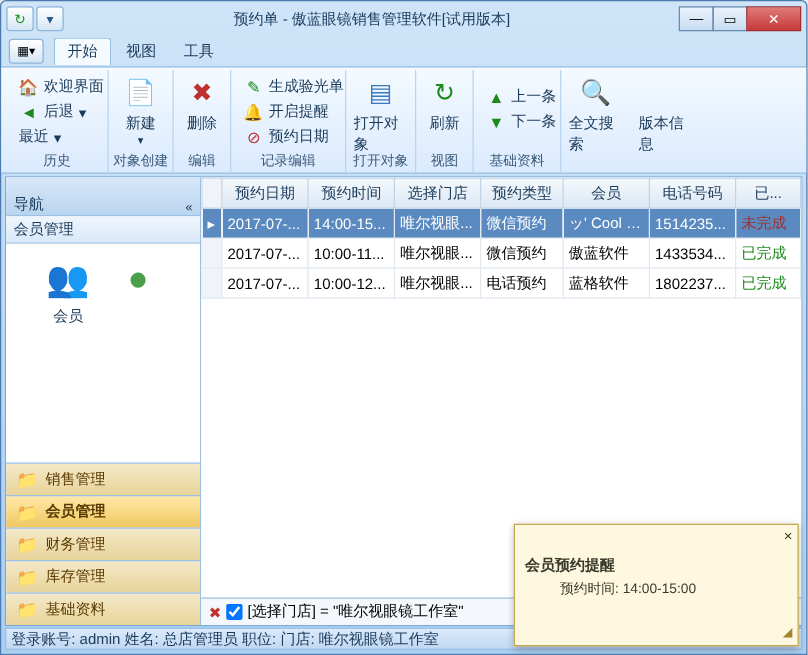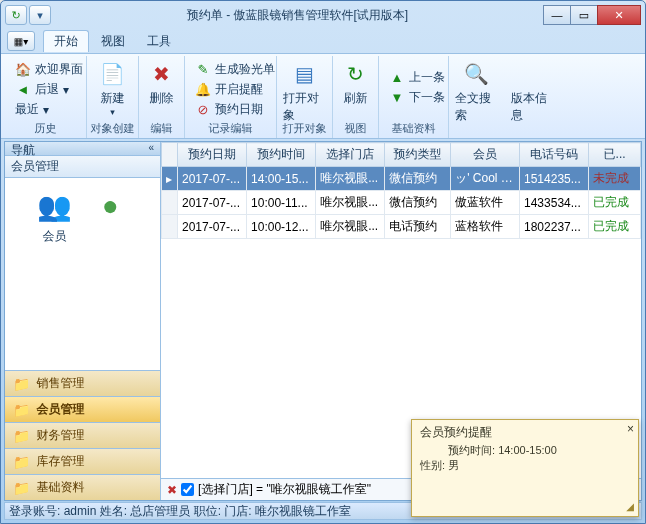--- a/index.html
+++ b/index.html
@@ -25,21 +25,21 @@
 .rgroup .grplabel { font-size: 11px; color: #3a5a7a; text-align: center; position:absolute; bottom:2px; left:0; right:0; }
 .rgroup .body { flex:1; display:flex; align-items:flex-start; gap:4px; }
 .rbig { display: flex; flex-direction: column; align-items: center; width: 44px; padding-top: 2px; font-size: 12px; color: #1a3a5a; cursor: pointer; }
 .rbig .ico { width: 28px; height: 28px; margin-bottom: 2px; display:flex; align-items:center; justify-content:center; font-size:20px; }
 .rlist { display:flex; flex-direction:column; gap:1px; padding-top:2px; }
 .rsm { display:flex; align-items:center; gap:4px; font-size:12px; color:#1a3a5a; cursor:pointer; padding:1px 4px; white-space:nowrap; }
 .rsm .i { width:16px; height:16px; display:inline-flex; align-items:center; justify-content:center; font-size:13px; }
 
 .client { position:absolute; top:140px; left:3px; right:3px; bottom:22px; border:1px solid #7aa8d4; background:#fff; display:flex; }
 .sidebar { width:156px; border-right:1px solid #9ac0e4; display:flex; flex-direction:column; background:#e8f2fc; }
-.sbhead { height:14px; background:linear-gradient(#d8e8f8,#b8d4ee); border-bottom:1px solid #9ac0e4; display:flex; align-items:flex-start; padding:0 6px; font-size:12px; color:#1a3a5a; justify-content:space-between; }
+.sbhead { height:31px; background:linear-gradient(#d8e8f8,#b8d4ee); border-bottom:1px solid #9ac0e4; display:flex; align-items:flex-end; padding:0 6px; font-size:12px; color:#1a3a5a; justify-content:space-between; }
 .sbhead .chev { font-size:10px; }
 .sbtab { height:22px; background:linear-gradient(#f0f6fc,#d8e8f8); border-bottom:1px solid #9ac0e4; display:flex; align-items:center; padding:0 6px; font-size:12px; color:#1a3a5a; }
 .sbbody { flex:1; background:#fff; padding:10px; display:flex; justify-content:center; align-items:flex-start; gap:20px; }
 .sbitem { text-align:center; font-size:12px; color:#1a3a5a; cursor:pointer; }
 .sbitem .ico { width:36px; height:36px; margin:0 auto 4px; display:flex; align-items:center; justify-content:center; font-size:28px; }
 .navlist { }
 .navitem { height:26px; border-top:1px solid #9ac0e4; background:linear-gradient(#f4e8c8,#e8d49a); display:flex; align-items:center; padding:0 8px; font-size:12px; color:#5a3a00; cursor:pointer; gap:6px; }
 .navitem.active { background:linear-gradient(#ffe8a8,#f0c860); font-weight:bold; }
 .navitem .fico { color:#d9a020; font-size:14px; }
 
@@ -53,21 +53,21 @@
 .status-done { color:#1a8a1a; }
 .rowhdr { width:16px; background:#f0f4f8; }
 
 .filterbar { height:22px; border-top:1px solid #9ac0e4; display:flex; align-items:center; padding:0 6px; font-size:12px; gap:4px; background:#f4f8fc; }
 .filterbar .x { color:#c03030; cursor:pointer; }
 
 .statusbar { position:absolute; left:3px; right:3px; bottom:3px; height:18px; font-size:12px; color:#1a3a5a; display:flex; align-items:center; padding:0 4px; background:linear-gradient(#dbeafe,#c0d8f0); border:1px solid #9ac0e4; }
 
 .popup { position:absolute; right:6px; bottom:6px; width:228px; height:98px; background:#fef8e0; border:1px solid #c0a850; padding:4px 8px; font-size:11px; color:#3a3a2a; box-shadow:0 2px 6px rgba(0,0,0,0.3); }
 .popup .px { position:absolute; top:2px; right:4px; cursor:pointer; font-size:12px; }
-.popup .pt { font-size:12px; font-weight:normal; margin-bottom:2px; }
+.popup .pt { font-size:12px; font-weight:bold; margin-bottom:2px;margin-top:20px; }
 .popup .corner { position:absolute; right:4px; bottom:4px; font-size:10px; color:#a08830; }
 </style>
 </head>
 <body>
 
 <div class="win">
   <div class="titlebar">
     <div class="navbtns">
       <div class="tbtn green">↻</div>
       <div class="tbtn">▾</div>
@@ -282,16 +282,15 @@
       </div>
     </div>
   </div>
 
   <div class="statusbar">登录账号: admin  姓名: 总店管理员  职位:   门店: 唯尔视眼镜工作室</div>
 
   <div class="popup">
     <span class="px">×</span>
     <div class="pt">会员预约提醒</div>
     <div style="padding-left:28px"><span>预约时间:</span> <span>14:00-15:00</span></div>
-    <div><span>性别:</span> <span>男</span></div>
     <span class="corner">◢</span>
   </div>
 </div>
 
 </body></html>

